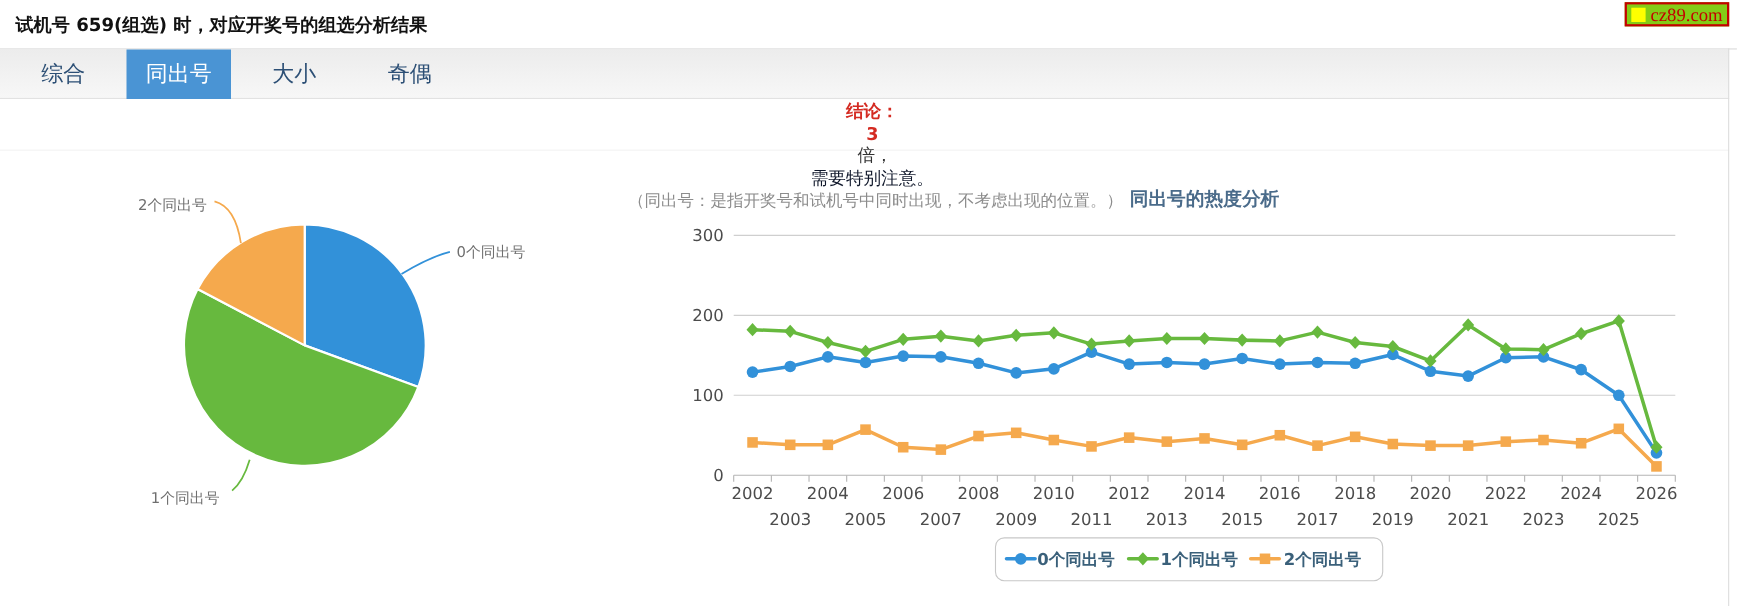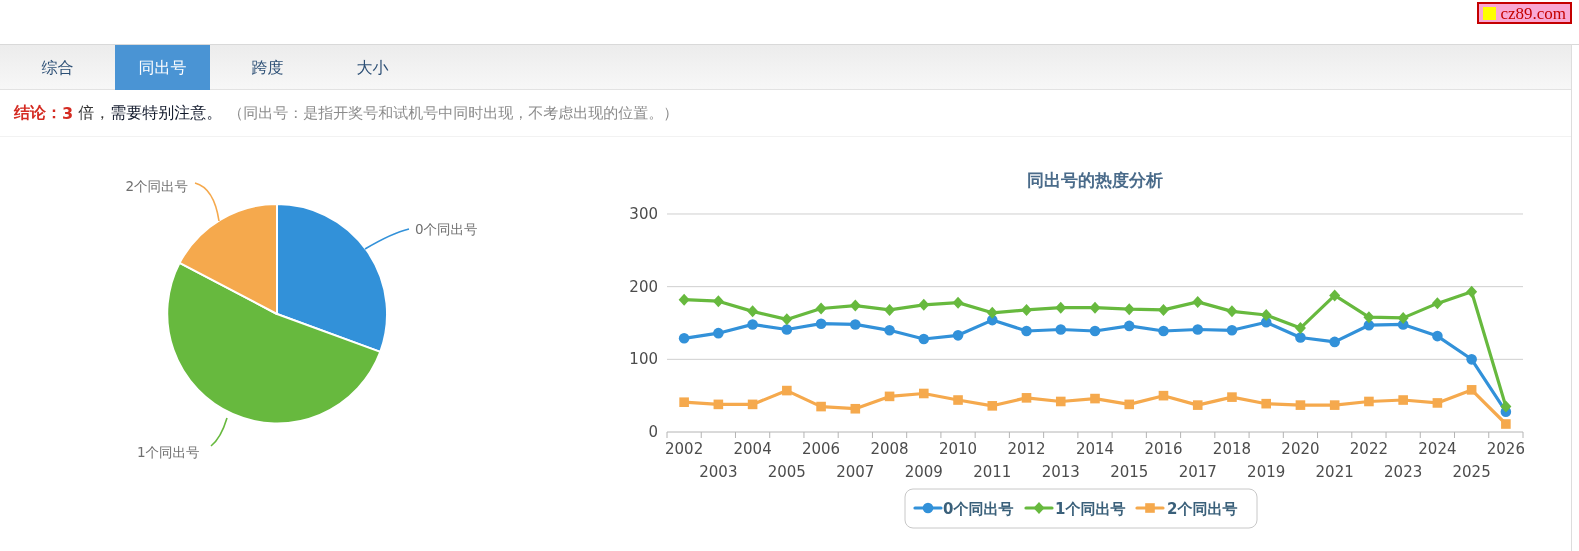--- a/index.html
+++ b/index.html
@@ -11,67 +11,69 @@
   .title-bar{
     position:absolute;left:0;top:0;width:1579px;height:44px;background:#fff;
     border-bottom:1px solid #d9d9d9;
   }
   .page-title{
     position:absolute;left:14px;top:0;line-height:46px;font-size:16.5px;
     font-weight:bold;color:#111;
   }
   .site-logo{
     position:absolute;right:7px;top:2px;height:18px;border:2px solid #c40000;
-    background:#f9a8d4;display:flex;align-items:center;padding:0 4px;gap:4px;
+    background:#84cc16;display:flex;align-items:center;padding:0 4px;gap:4px;
   }
   .logo-square{width:13px;height:13px;background:#ffff00;}
   .logo-text{font-family:"Liberation Serif","DejaVu Serif",serif;font-size:17px;color:#c40000;line-height:1;}
   
   .tab-bar{
     position:absolute;left:0;top:45px;width:1572px;height:45px;
     background:linear-gradient(#ececec,#f7f7f7);
     border-bottom:1px solid #e2e2e2;
     display:flex;padding-left:10px;box-sizing:border-box;
   }
   .tab{
     width:95px;height:45px;line-height:45px;text-align:center;
-    font-size:16px;color:#2c4f75;margin-right:10px;cursor:pointer;
+    font-size:20px;color:#2c4f75;margin-right:10px;cursor:pointer;
   }
   .tab.active{background:#4a94d4;color:#fff;}
   
   .conclusion{
     position:absolute;left:0;top:91px;width:1572px;height:46px;
     display:flex;align-items:center;padding-left:14px;box-sizing:border-box;
     font-size:16px;color:#333;white-space:pre;background:#fff;
     border-bottom:1px solid #f2f2f2;
+    flex-direction:column;
   }
   .c-red{color:#d42b22;font-weight:bold;}
   .c-warn{color:#0f172a;}
   .c-note{color:#8c8c8c;font-size:15px;margin-left:6px;font-family:Liberation Serif, serif;}
   
   .pie-svg{position:absolute;left:0;top:137px;}
   .line-svg{position:absolute;left:620px;top:150px;}
   .right-border{position:absolute;left:1571px;top:44px;width:1px;height:507px;background:#ddd;}
   svg text{font-family:"DejaVu Sans","Liberation Sans",sans-serif;}
 </style>
 </head>
 <body>
 
 <div class="title-bar">
+  <div class="page-title">试机号 659(组选) 时，对应开奖号的组选分析结果</div>
   <div class="site-logo">
     <span class="logo-square"></span>
     <span class="logo-text">cz89.com</span>
   </div>
 </div>
 
 <div class="tab-bar">
   <div class="tab">综合</div>
   <div class="tab active">同出号</div>
-  <div class="tab">跨度</div>
   <div class="tab">大小</div>
+  <div class="tab">奇偶</div>
 </div>
 
 <div class="conclusion"><span class="c-red">结论：</span><span class="c-red">3</span><span> 倍，</span><span class="c-warn">需要特别注意。</span><span class="c-note">（同出号：是指开奖号和试机号中同时出现，不考虑出现的位置。）</span></div>
 
 <svg class="pie-svg" width="600" height="414" viewBox="0 0 600 414">
     <path d="M 277 177 L 277.0 67.0 A 110 110 0 0 1 380.3 214.9 Z" fill="#3291d9" stroke="#fff" stroke-width="2" stroke-linejoin="round"></path>
     <path d="M 277 177 L 380.3 214.9 A 110 110 0 1 1 179.6 125.8 Z" fill="#67b93e" stroke="#fff" stroke-width="2" stroke-linejoin="round"></path>
     <path d="M 277 177 L 179.6 125.8 A 110 110 0 0 1 277.0 67.0 Z" fill="#f5a94d" stroke="#fff" stroke-width="2" stroke-linejoin="round"></path>
     <path d="M 365 112 Q 392 96 409 92" fill="none" stroke="#3291d9" stroke-width="1.6"></path>
     <text x="415" y="97" text-anchor="start" font-size="13.5" fill="#6f6f6f">0个同出号</text>

